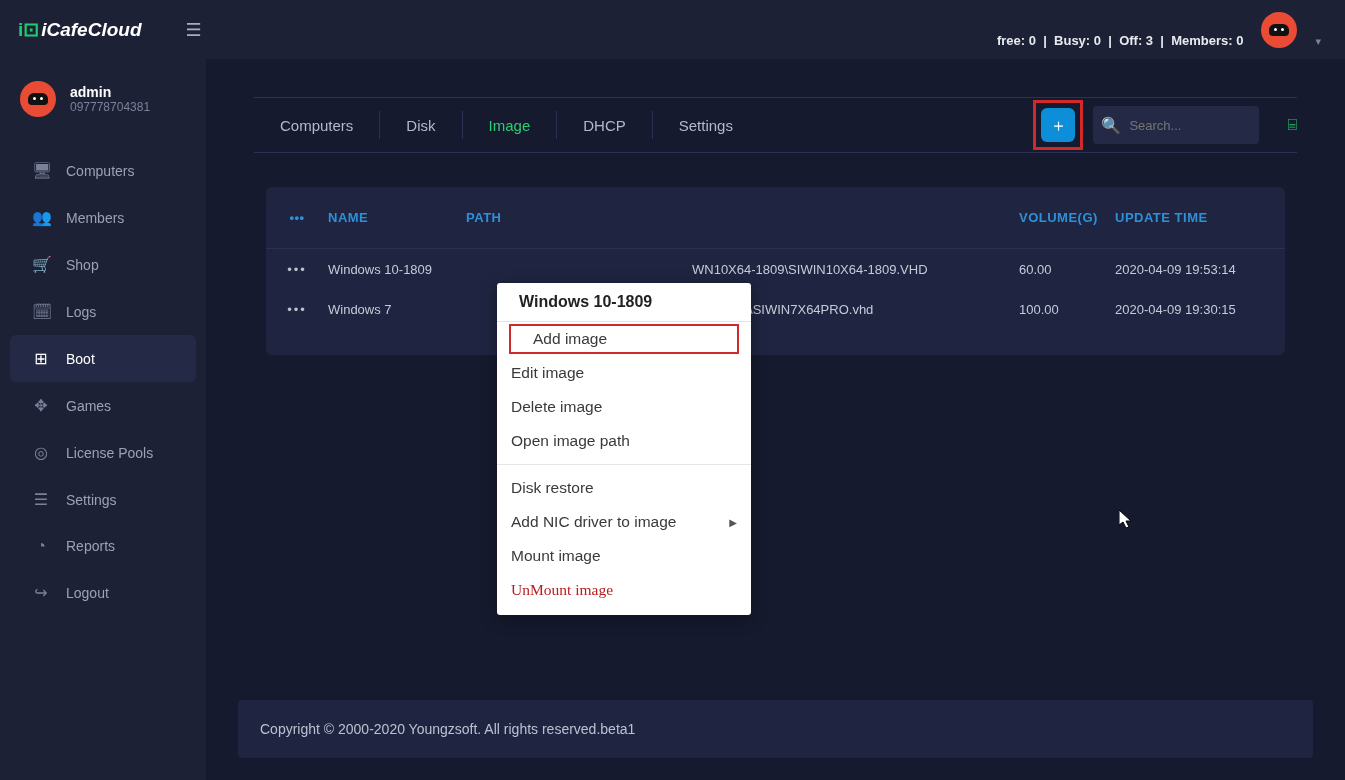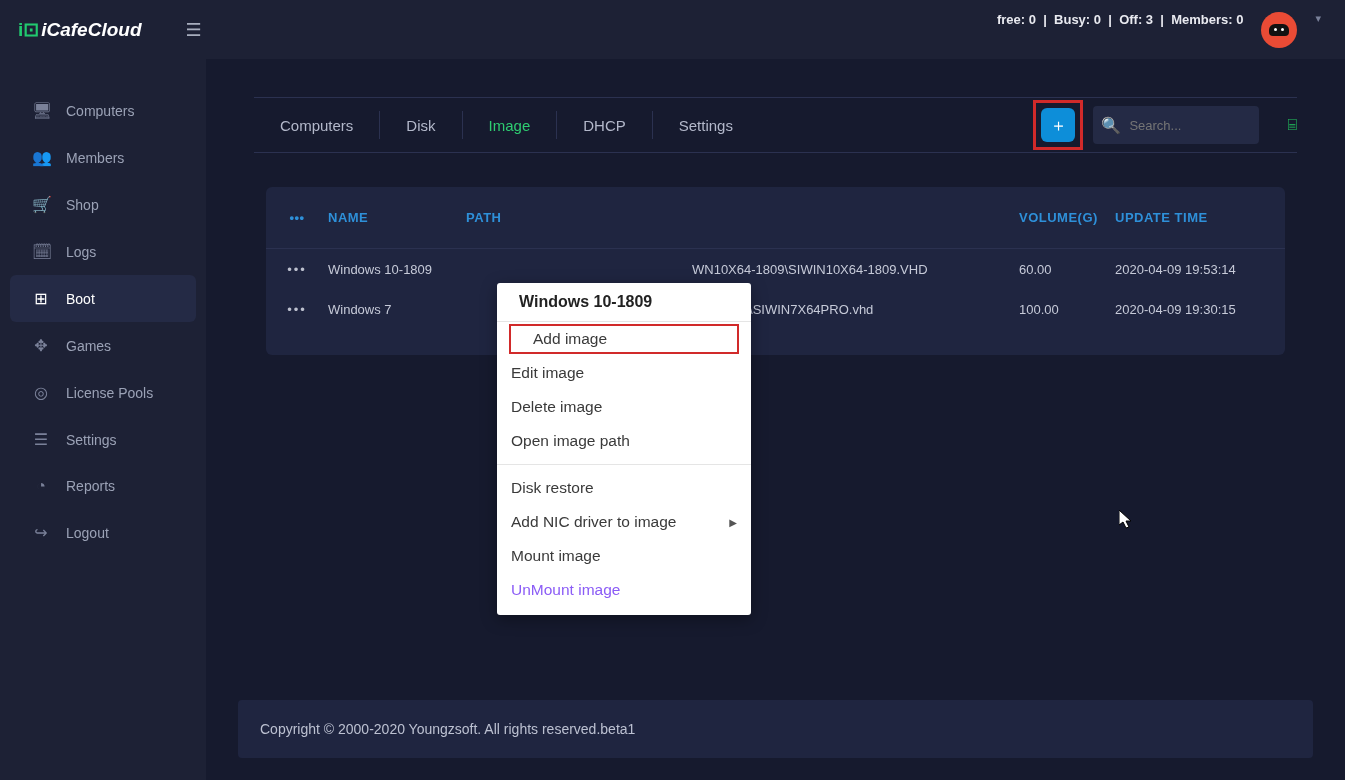--- a/index.html
+++ b/index.html
@@ -19,21 +19,21 @@
     align-items: center;
     justify-content: space-between;
     padding: 0 24px 0 18px;
     background: #1d2135;
   }
   .topbar-left { display: flex; align-items: center; gap: 44px; }
   .logo { display: flex; align-items: center; gap: 2px; font-size: 19px; font-weight: 700; color: #fff; font-style: italic; }
   .logo .ic { color:#21c96f; font-style: normal;}
   .hamburger { color:#a7adbd; font-size:18px; cursor:pointer;}
   .status { font-size:13px; font-weight:600; color:#e9eaf0;}
-  .topbar-right { display:flex; align-items:flex-start; gap:18px;}
+  .topbar-right { display:flex; align-items:flex-end; gap:18px;}
   .avatar-top { width:36px; height:36px; border-radius:50%; background:#e94b35; display:flex; align-items:center; justify-content:center; color:#1a1a1a; font-size:20px;}
   .chev { color:#7a8199; font-size:11px;}
   
   .sidebar {
     position:absolute;
     top:59px;
     left:0;
     width:206px;
     bottom:0;
     background:#1d2135;
@@ -125,21 +125,21 @@
     border-bottom:1px solid #e5e5e5;
     color:#222;
   }
   .ctx-item {
     padding:8px 14px;
     font-size:15.5px;
     cursor:pointer;
     color:#3a3a3a;
     display:flex; align-items:center; justify-content:space-between;
   }
-  .ctx-item.disabled { color:#8b5cf6; cursor:default;}
+  .ctx-item.disabled { color:#b91c1c; cursor:default;font-family:Liberation Serif, serif;}
   .ctx-item.highlight { outline:2px solid #d12a2a; outline-offset:-2px; margin: 2px 12px; padding:6px 24px;}
   .ctx-sep { height:1px; background:#e5e5e5; margin:6px 0;}
   .ctx-caret { font-size:10px; color:#555;}
 
   .cursor { position:absolute; left:1119px; top:510px; z-index:20; }
 
   .ninja-face{ width:20px; height:12px; background:#111; border-radius:6px 6px 4px 4px; position:relative;}
   .ninja-face::before, .ninja-face::after{ content:''; position:absolute; width:3px; height:3px; background:#fff; border-radius:50%; top:4px;}
   .ninja-face::before{ left:5px;}
   .ninja-face::after{ right:5px;}
@@ -170,20 +170,29 @@
       <span>0</span>
     </div>
     <div class="avatar-top">
         <div class="ninja-face"></div>
       </div>
     <span class="chev">▾</span>
   </div>
 </div>
 
 <div class="sidebar">
+  <div class="user-block">
+    <div class="user-avatar">
+        <div class="ninja-face"></div>
+      </div>
+    <div>
+      <div class="user-name">admin</div>
+      <div class="user-id">097778704381</div>
+    </div>
+  </div>
   <div class="nav">
     <div class="nav-item">
         <span class="ni-icon">🖥</span>
         <span>Computers</span>
       </div>
     <div class="nav-item">
         <span class="ni-icon">👥</span>
         <span>Members</span>
       </div>
     <div class="nav-item">

